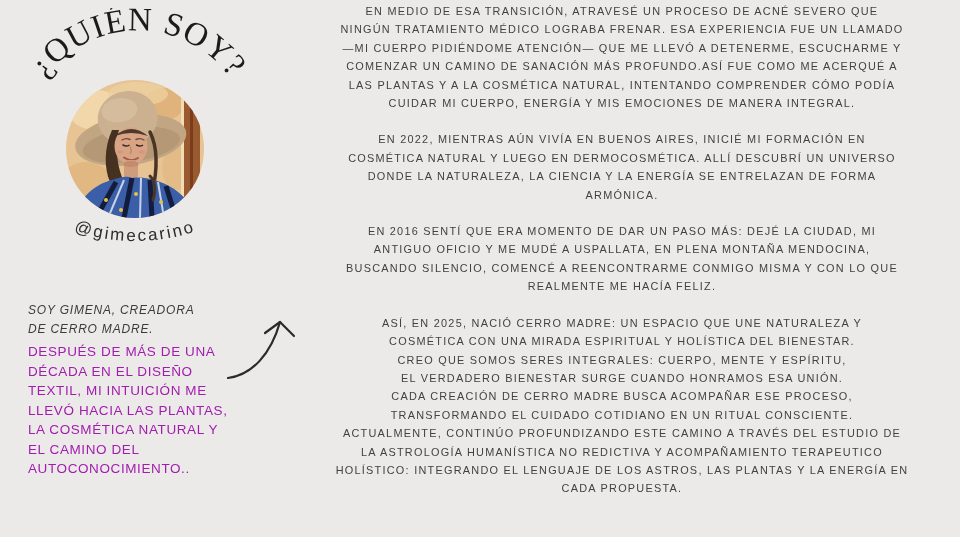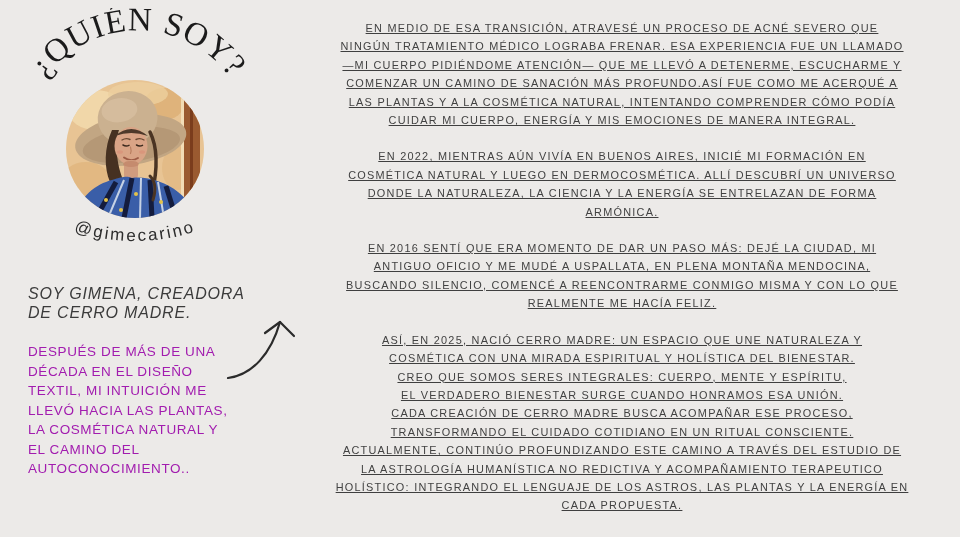--- a/index.html
+++ b/index.html
@@ -22,33 +22,33 @@
     fill:#2d2d2d;
     font-family:"Liberation Sans",sans-serif;
     font-size:17px;
     letter-spacing:2.2px;
   }
   .photo{
     position:absolute;left:66px;top:80px;width:138px;height:138px;
     border-radius:50%;overflow:hidden;
   }
   .intro-heading{
-    position:absolute;left:28px;top:284px;
-    font-size:16px;line-height:19px;letter-spacing:0.8px;
+    position:absolute;left:28px;top:301px;
+    font-size:12px;line-height:19px;letter-spacing:0.8px;
     font-style:italic;color:#3b3b3b;white-space:pre;
   }
   .intro-body{
     position:absolute;left:28px;top:342px;
     font-size:13.5px;line-height:19.5px;letter-spacing:0.6px;
     color:#a21caf;white-space:pre;
   }
   .arrow-svg{position:absolute;left:222px;top:312px;}
   .right-col{
     position:absolute;left:284px;top:0;width:676px;
-    padding-top:19px;box-sizing:border-box;text-decoration:underline;
+    padding-top:2px;box-sizing:border-box;
   }
   .right-col p{
     margin:0 0 18px 0;
     text-align:center;
     font-size:10.9px;
     line-height:18.4px;
     letter-spacing:1.25px;
     color:#424242;
     white-space:pre;
   }

